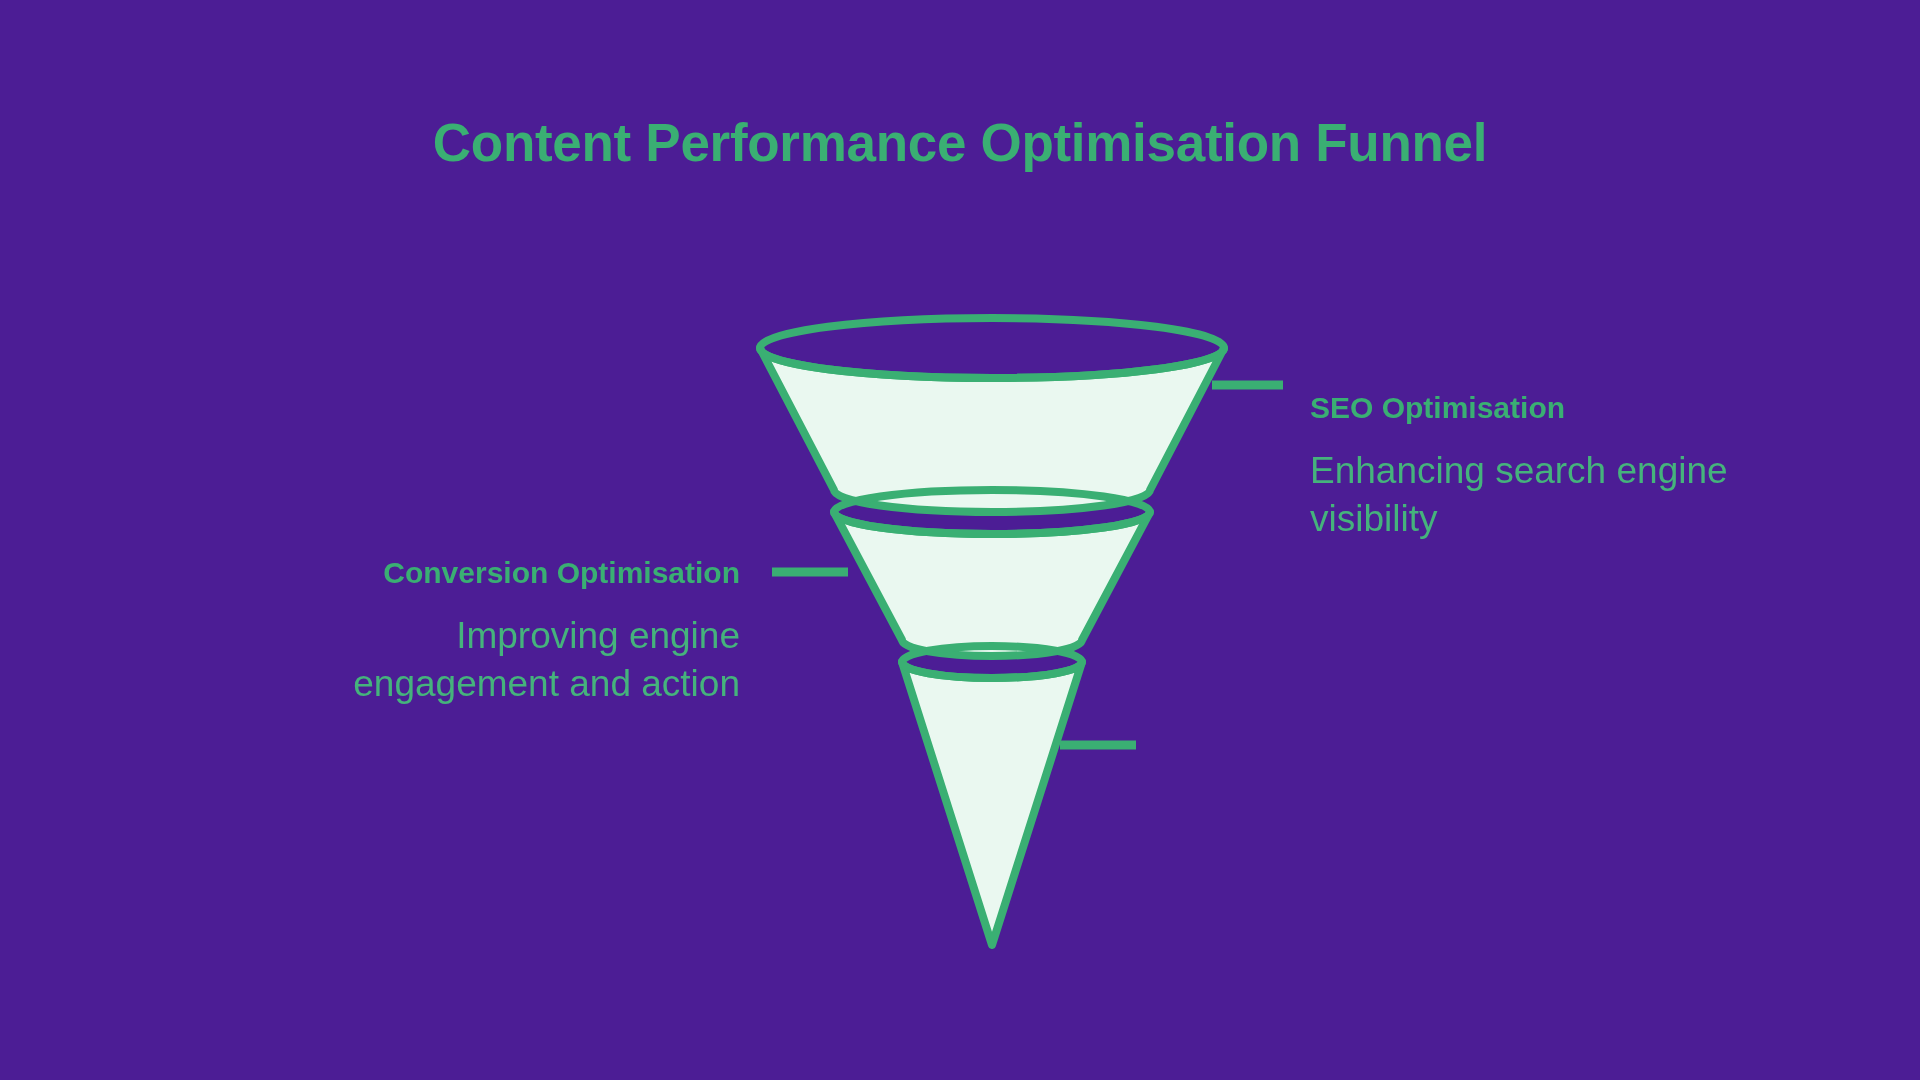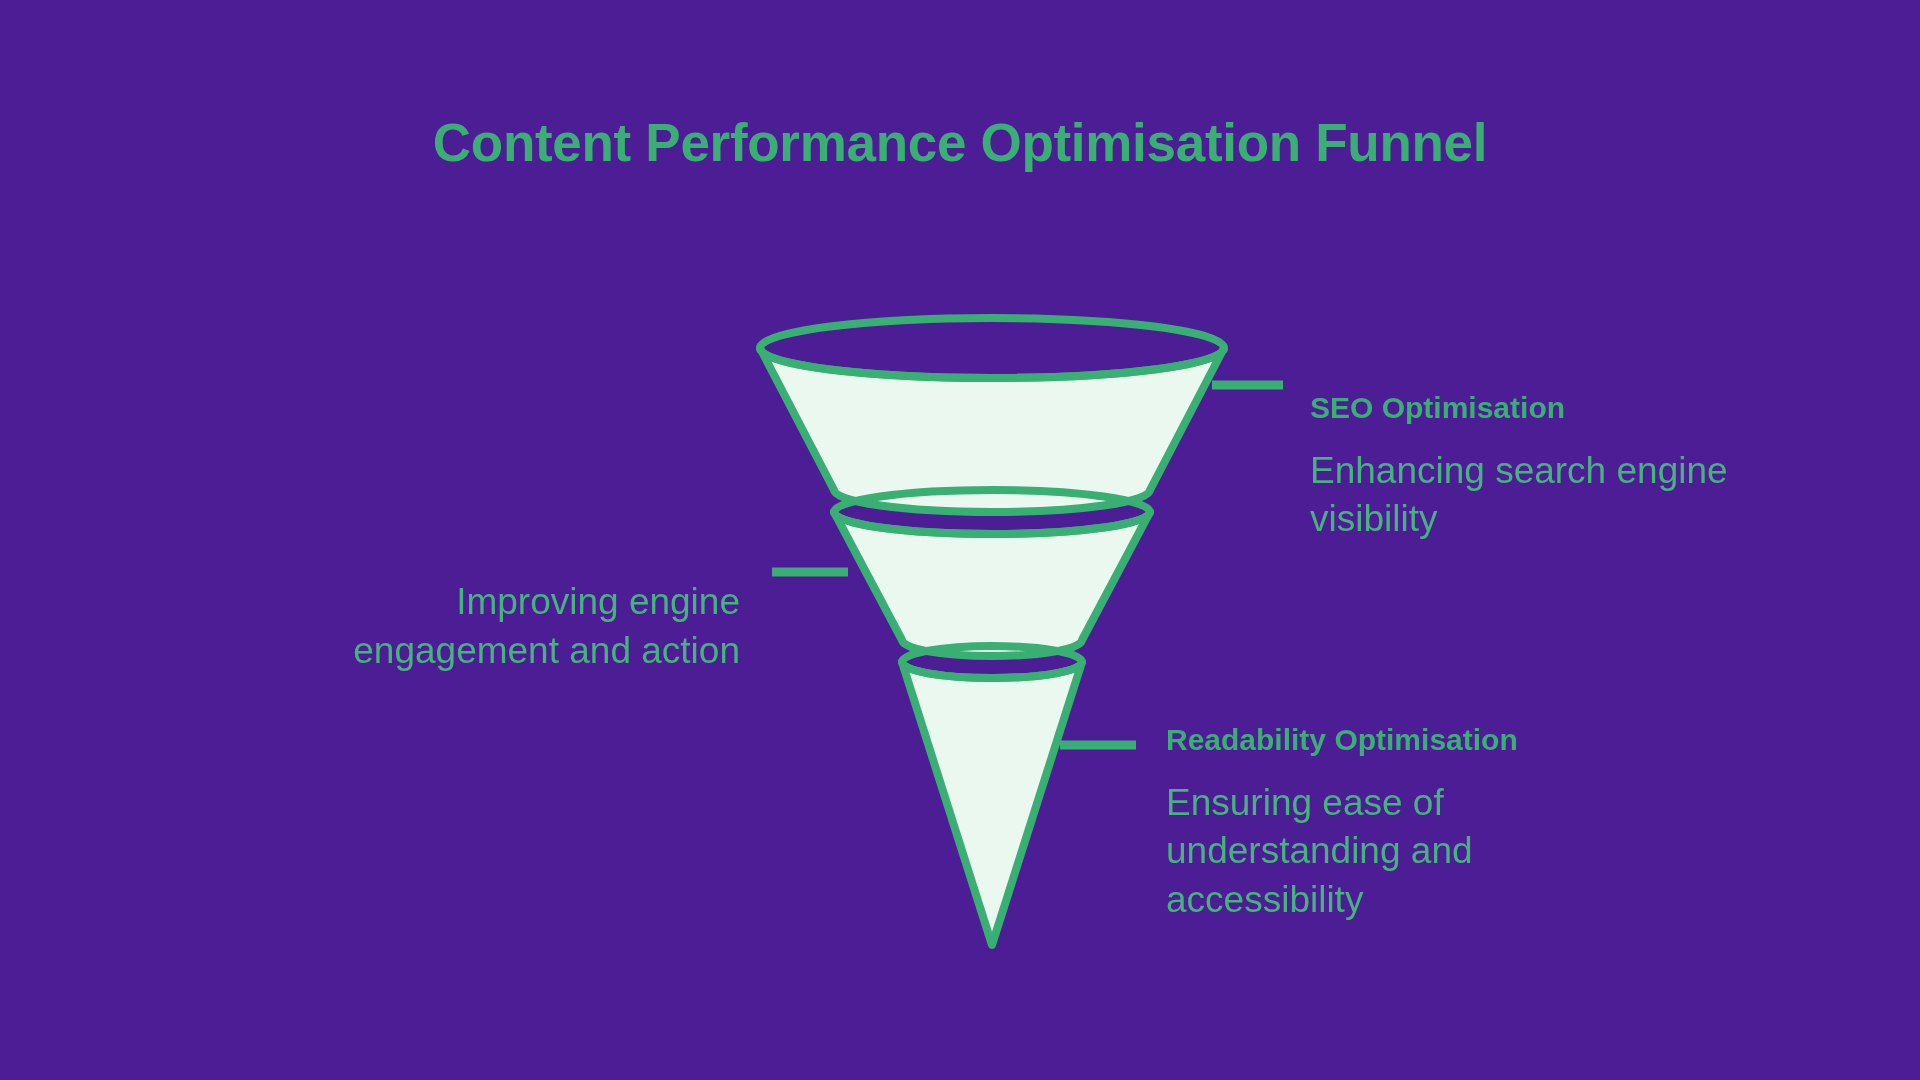--- a/index.html
+++ b/index.html
@@ -122,21 +122,18 @@
     <line x1="772" y1="572" x2="848" y2="572" stroke="#3AAF73" stroke-width="9" stroke-linecap="butt"></line>
     <line x1="1060" y1="745" x2="1136" y2="745" stroke="#3AAF73" stroke-width="9" stroke-linecap="butt"></line>
   </svg>
 
   <div id="label-seo" class="label-block label-right">
     <div class="label-title">SEO Optimisation</div>
     <div class="label-desc">Enhancing search engine visibility</div>
   </div>
 
   <div id="label-conversion" class="label-block label-left">
+    <div class="label-title">Conversion Optimisation</div>
     <div class="label-desc">Improving engine engagement and action</div>
   </div>
 
-  <div id="label-readability" class="label-block label-right">
-    <div class="label-title">Readability Optimisation</div>
-    <div class="label-desc">Ensuring ease of understanding and accessibility</div>
-  </div>
 
 </div>
 
 </body></html>

